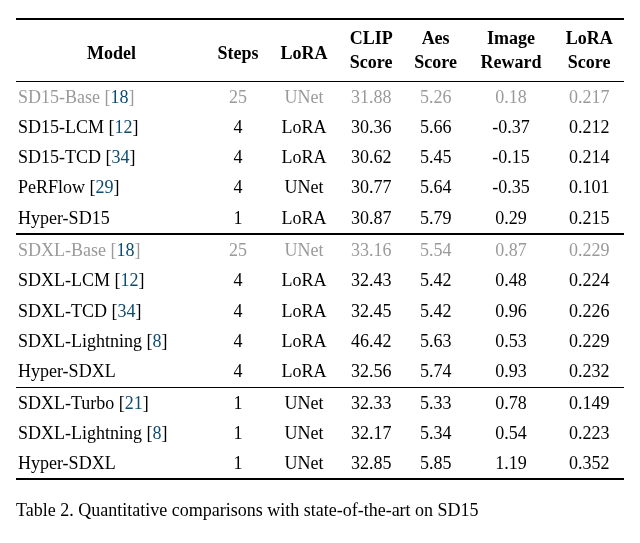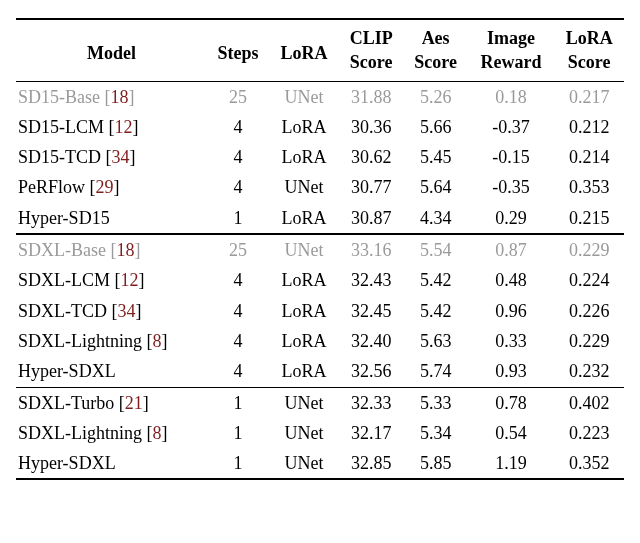--- a/index.html
+++ b/index.html
@@ -38,21 +38,21 @@
   }
   .header-bot th {
     padding-top: 0;
     padding-bottom: 6px;
   }
   .model-col { text-align: center; }
   td.model-col { text-align: left; padding-left: 2px; }
   .rule-heavy { border-top: 2.2px solid #000; }
   .rule-thin { border-top: 1px solid #000; }
   .muted { color: #9a9a9a; }
-  .cite { color: #7f1d1d; }
+  .cite { color: #0c4a6e; }
   .bold { font-weight: bold; margin-top: 20px; }
   .caption {
     margin-top: 18px;
     font-size: 18px;
     line-height: 1.35;
   }
   .caption-lead { }
 </style>
 </head>
 <body>
@@ -105,28 +105,28 @@
       <td>-0.15</td>
       <td>0.214</td>
     </tr>
     <tr>
       <td class="model-col"><span>PeRFlow</span> [<span class="cite">29</span>]</td>
       <td>4</td>
       <td>UNet</td>
       <td>30.77</td>
       <td>5.64</td>
       <td>-0.35</td>
-      <td>0.353</td>
+      <td>0.101</td>
     </tr>
     <tr class="bold">
       <td class="model-col">Hyper-SD15</td>
       <td>1</td>
       <td>LoRA</td>
       <td>30.87</td>
-      <td>4.34</td>
+      <td>5.79</td>
       <td>0.29</td>
       <td>0.215</td>
     </tr>
 
     <tr class="rule-heavy muted">
       <td class="model-col"><span>SDXL-Base</span> [<span class="cite">18</span>]</td>
       <td>25</td>
       <td>UNet</td>
       <td>33.16</td>
       <td>5.54</td>
@@ -148,43 +148,43 @@
       <td>LoRA</td>
       <td>32.45</td>
       <td>5.42</td>
       <td>0.96</td>
       <td>0.226</td>
     </tr>
     <tr>
       <td class="model-col"><span>SDXL-Lightning</span> [<span class="cite">8</span>]</td>
       <td>4</td>
       <td>LoRA</td>
-      <td>32.40</td>
+      <td>46.42</td>
       <td>5.63</td>
-      <td>0.33</td>
+      <td>0.53</td>
       <td>0.229</td>
     </tr>
     <tr class="bold">
       <td class="model-col">Hyper-SDXL</td>
       <td>4</td>
       <td>LoRA</td>
       <td>32.56</td>
       <td>5.74</td>
       <td>0.93</td>
       <td>0.232</td>
     </tr>
 
     <tr class="rule-thin">
       <td class="model-col"><span>SDXL-Turbo</span> [<span class="cite">21</span>]</td>
       <td>1</td>
       <td>UNet</td>
       <td>32.33</td>
       <td>5.33</td>
       <td>0.78</td>
-      <td>0.402</td>
+      <td>0.149</td>
     </tr>
     <tr>
       <td class="model-col"><span>SDXL-Lightning</span> [<span class="cite">8</span>]</td>
       <td>1</td>
       <td>UNet</td>
       <td>32.17</td>
       <td>5.34</td>
       <td>0.54</td>
       <td>0.223</td>
     </tr>
@@ -196,14 +196,17 @@
       <td>5.85</td>
       <td>1.19</td>
       <td>0.352</td>
     </tr>
     <tr class="rule-heavy">
           <td colspan="7" style="padding:0; height:0;"></td>
         </tr>
   </tbody>
 </table>
 
-
+<div class="caption">
+  <span class="caption-lead">Table 2. </span><span>Quantitative comparisons with state-of-the-art on SD15</span>
 </div>
 
+</div>
+
 </body></html>

